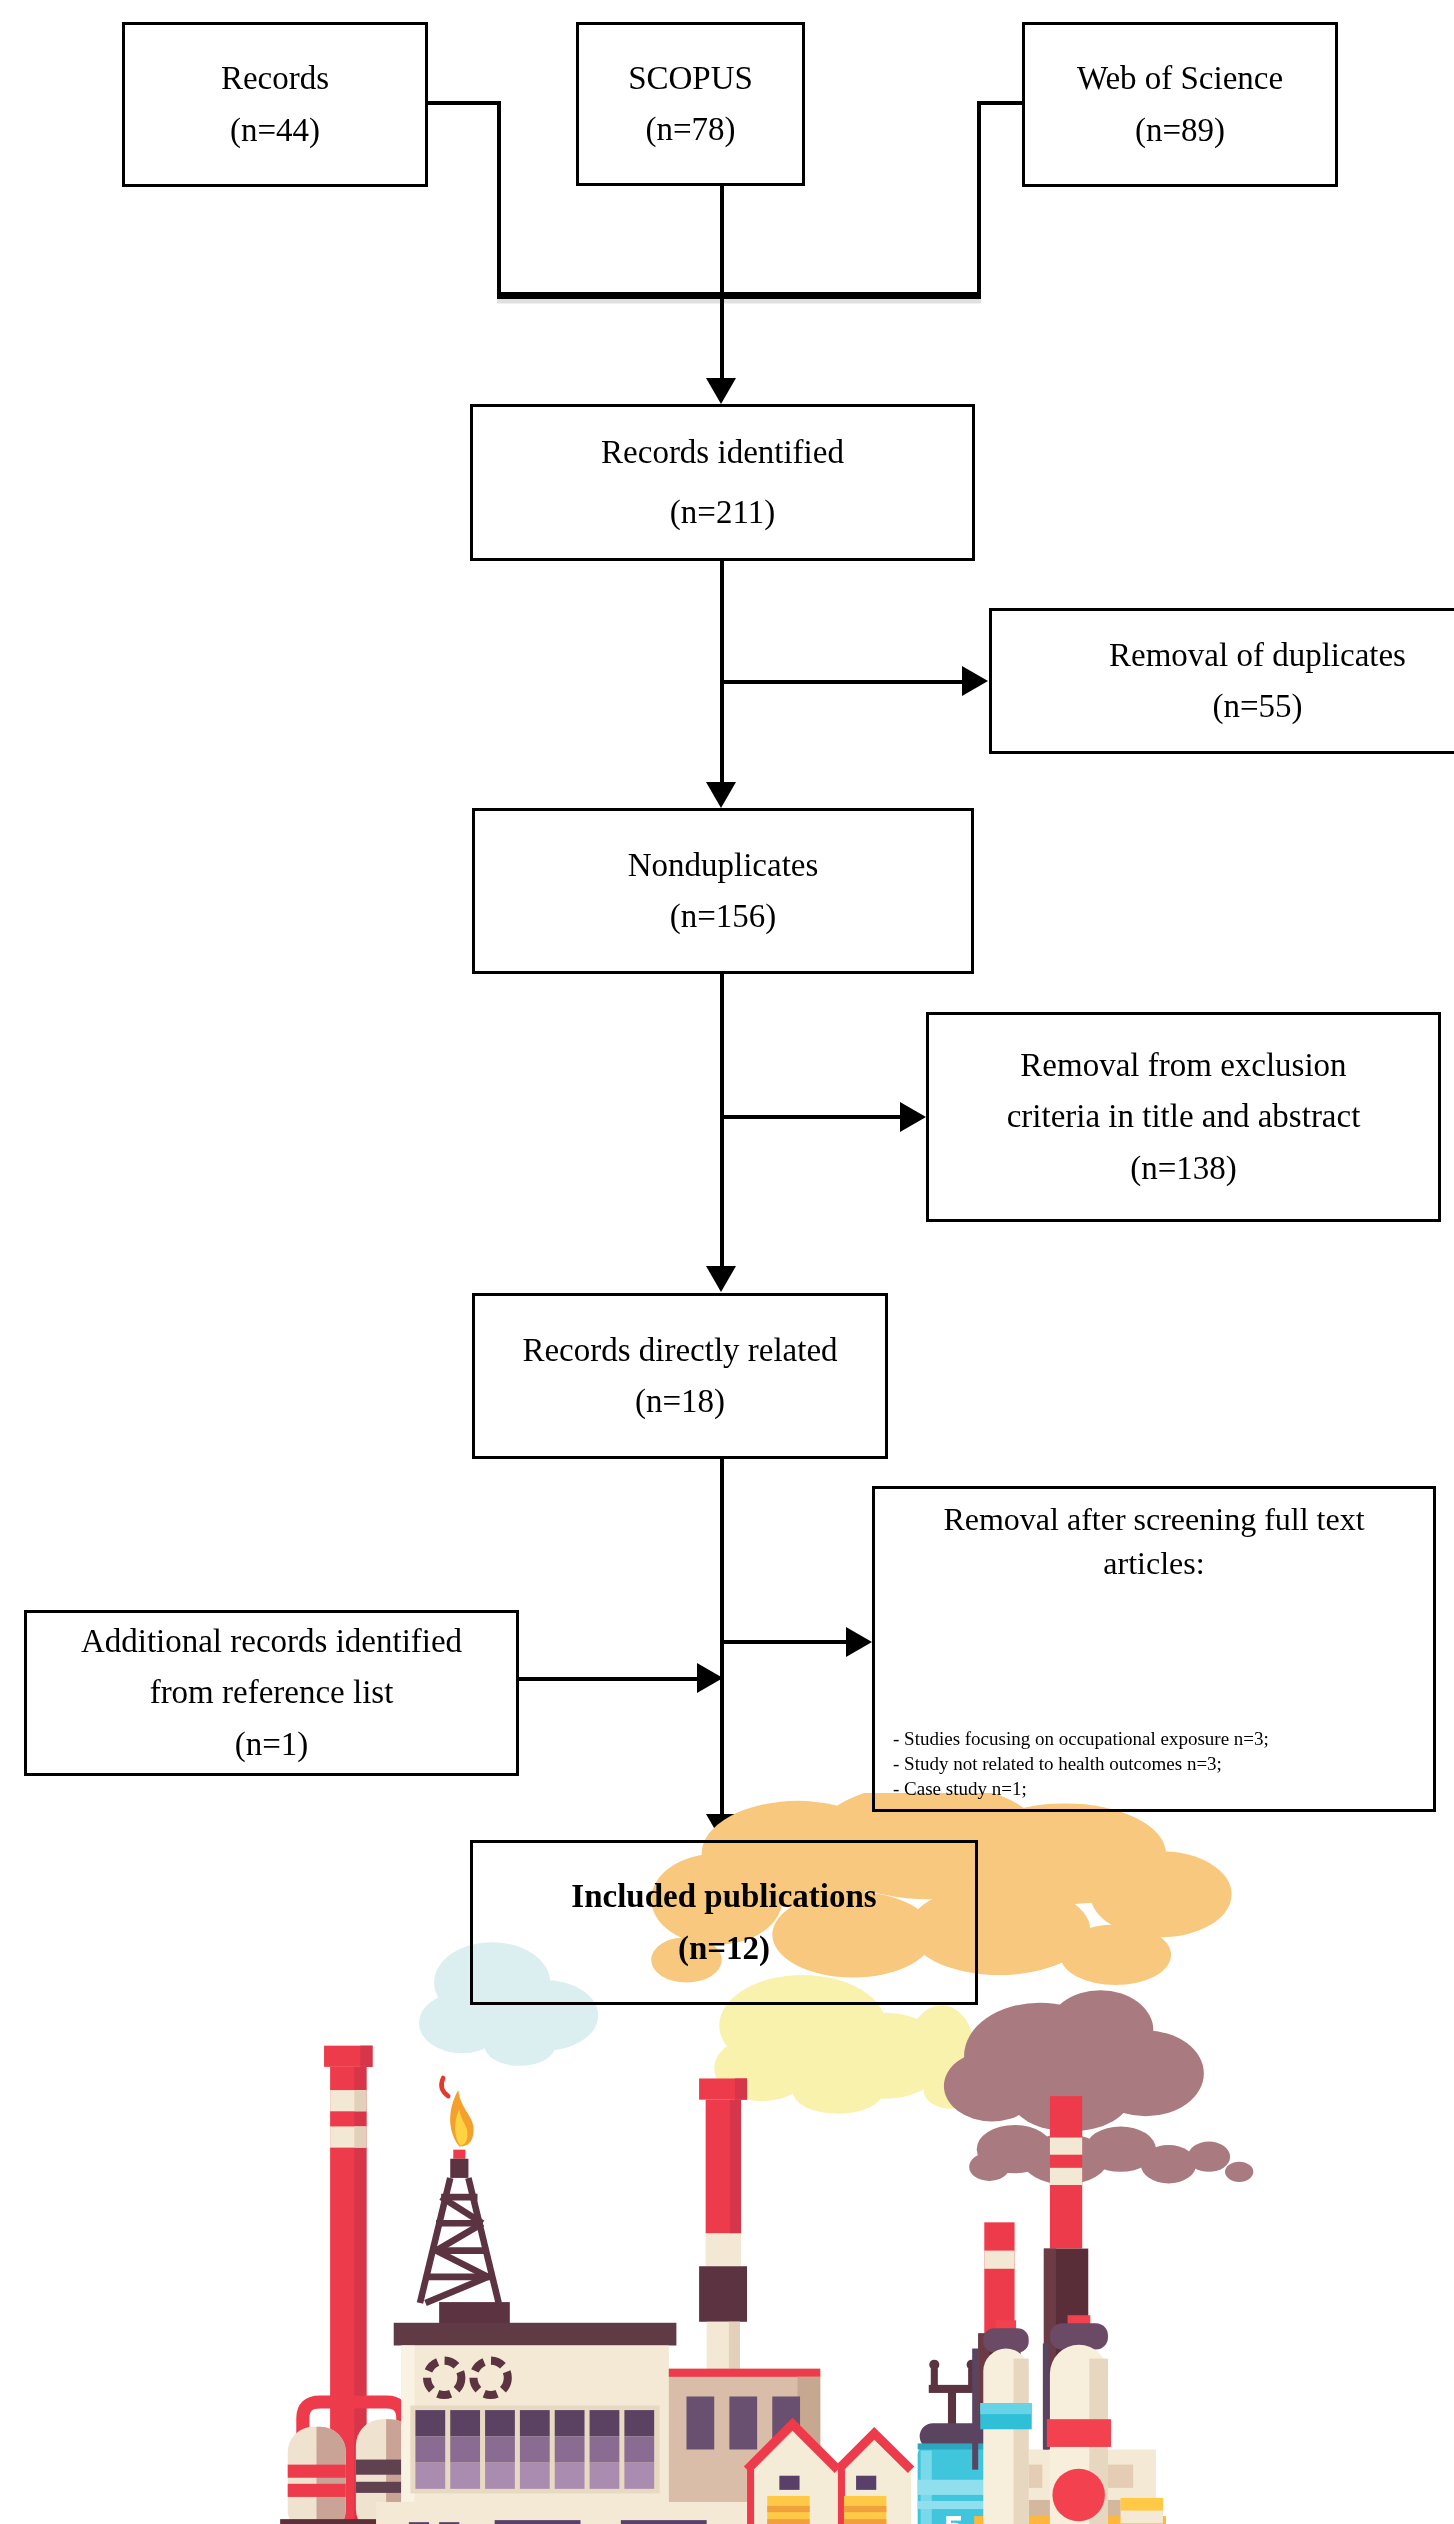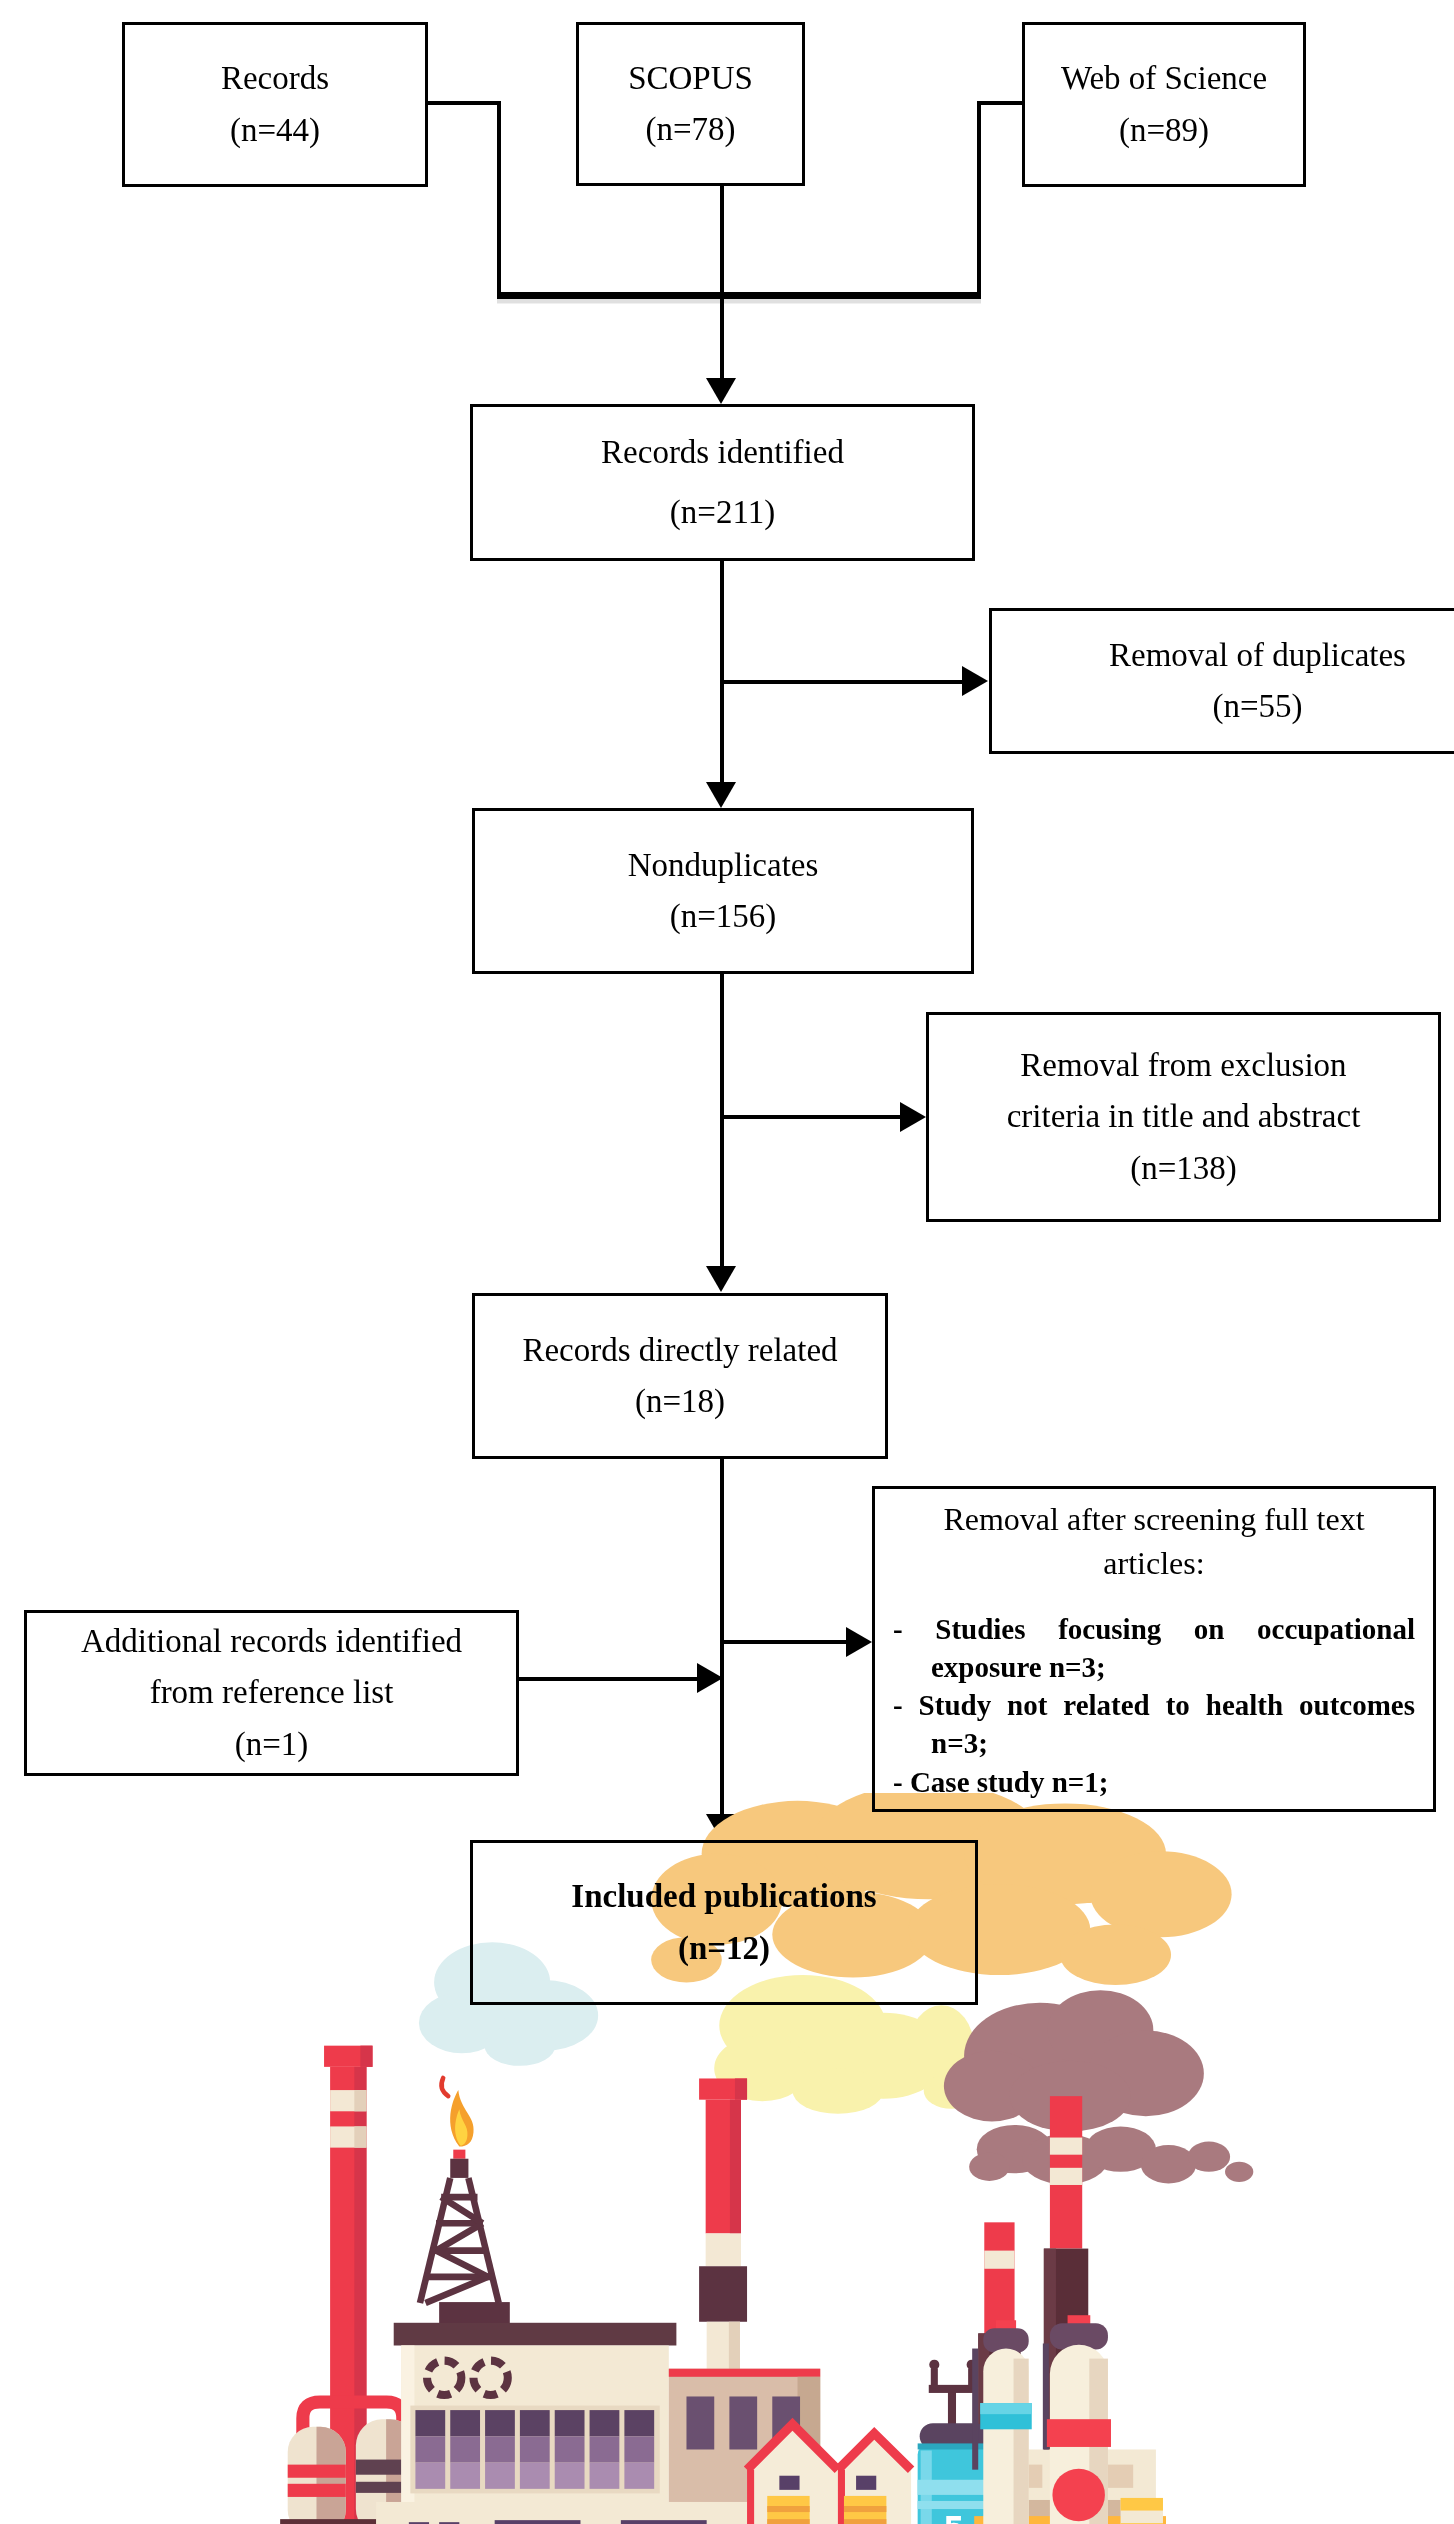--- a/index.html
+++ b/index.html
@@ -12,21 +12,21 @@
     display:flex;flex-direction:column;align-items:center;justify-content:center;
     text-align:center;font-size:33px;line-height:1.55;z-index:2;
   }
   .box .lbl{white-space:pre-line;}
   .bold{font-weight:bold;}
   .hline,.vline{position:absolute;background:#000;z-index:1;}
   .arrow-down{position:absolute;width:0;height:0;border-left:15px solid transparent;border-right:15px solid transparent;border-top:26px solid #000;z-index:1;}
   .arrow-right{position:absolute;width:0;height:0;border-top:15px solid transparent;border-bottom:15px solid transparent;border-left:26px solid #000;z-index:1;}
   .bus{box-shadow:0 4.5px 0 rgba(0,0,0,0.12);}
   #screening-box{justify-content:space-between;padding:8px 18px;font-size:32px;line-height:1.38;}
-  .screen-items{width:100%;font-size:29px;line-height:1.32;text-align:justify;text-align-last:left;margin-top:4px;font-weight:bold;}
+  .screen-items{width:100%;font-size:19px;line-height:1.32;text-align:justify;text-align-last:left;margin-top:4px;}
   .screen-items .item{padding-left:38px;text-indent:-38px;}
   .screen-items .item-last{padding-left:13px;text-indent:-13px;}
   #factory-svg{position:absolute;left:212px;top:1793px;z-index:1;}
 </style>
 </head>
 <body>
 
 <div id="canvas">
 
   <div class="hline" style="left:428px;top:101px;width:73px;height:4px;"></div>
@@ -58,21 +58,21 @@
   <div class="box" style="left:122px;top:22px;width:306px;height:165px;">
     <div class="lbl">Records</div>
     <div class="lbl">(n=44)</div>
   </div>
 
   <div class="box" style="left:576px;top:22px;width:229px;height:164px;">
     <div class="lbl">SCOPUS</div>
     <div class="lbl">(n=78)</div>
   </div>
 
-  <div class="box" style="left:1022px;top:22px;width:284px;height:165px;">
+  <div class="box" style="left:1022px;top:22px;width:316px;height:165px;">
     <div class="lbl">Web of Science</div>
     <div class="lbl">(n=89)</div>
   </div>
 
   <div class="box" style="left:470px;top:404px;width:505px;height:157px;gap:8px;">
     <div class="lbl">Records identified</div>
     <div class="lbl">(n=211)</div>
   </div>
 
   <div class="box" style="left:989px;top:608px;width:537px;height:146px;">

